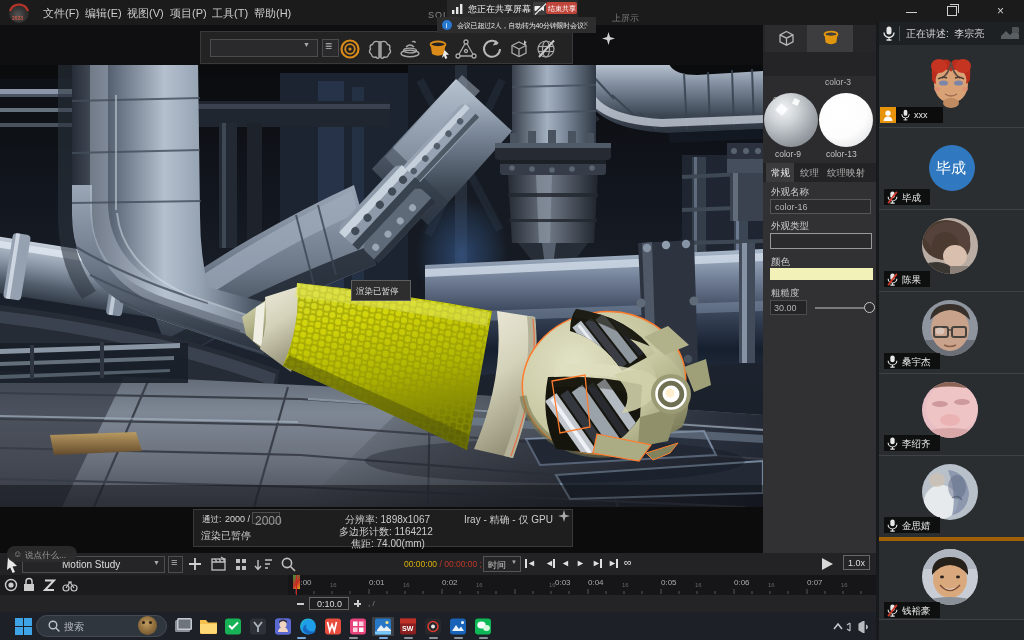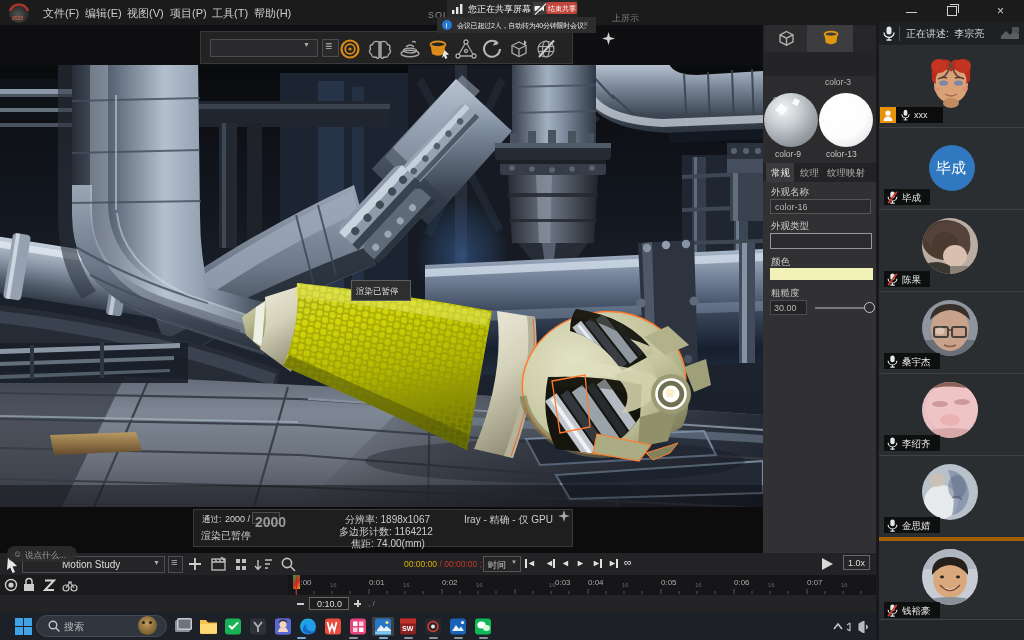--- a/index.html
+++ b/index.html
@@ -485,21 +485,21 @@
 
 <div class="abs" style="left:351px;top:280px;width:60px;height:21px;background:#2e2e2e;border:1px solid #5e5e5e;box-sizing:border-box;z-index:5;">
   <div class="tx" style="left:4px;top:5px;font-size:8.5px;color:#dddddd;">渲染已暂停</div>
 </div>
 
 <div class="abs" id="status" style="left:0;top:507px;width:763px;height:46px;background:#0c0c0d;">
   <div class="abs" style="left:193px;top:2px;width:380px;height:38px;background:#1e1e1f;border:1px solid #3a3a3b;box-sizing:border-box;"></div>
   <div class="tx" style="left:202px;top:7px;font-size:8.5px;color:#d8d8d8;">通过:</div>
   <div class="tx" style="left:225px;top:7px;font-size:9px;color:#d8d8d8;">2000 /</div>
   <div class="abs" style="left:252px;top:5px;width:28px;height:12px;border:1px solid #4c4c4e;background:#242425;box-sizing:border-box;"></div>
-  <div class="tx" style="left:255px;top:7px;font-size:14px;color:#999;font-weight:bold;">2000</div>
+  <div class="tx" style="left:255px;top:7px;font-size:12px;color:#999;">2000</div>
   <div class="tx" style="left:201px;top:22px;font-size:10px;color:#cccccc;">渲染已暂停</div>
   <div class="tx" style="left:345px;top:6px;font-size:10px;color:#cccccc;">分辨率: 1898x1067</div>
   <div class="tx" style="left:339px;top:18px;font-size:10px;color:#cccccc;">多边形计数: 1164212</div>
   <div class="tx" style="left:351px;top:30px;font-size:10px;color:#cccccc;">焦距: 74.00(mm)</div>
   <div class="tx" style="left:464px;top:6px;font-size:10px;color:#cccccc;">Iray - 精确 - 仅 GPU</div>
   <svg class="abs" style="left:558px;top:3px;" width="12" height="12" viewBox="0 0 14 14">
     <path d="M 7,0 L 8.6,5.4 L 14,7 L 8.6,8.6 L 7,14 L 5.4,8.6 L 0,7 L 5.4,5.4 Z" fill="#aaaaaa"></path>
   </svg>
 </div>
 

